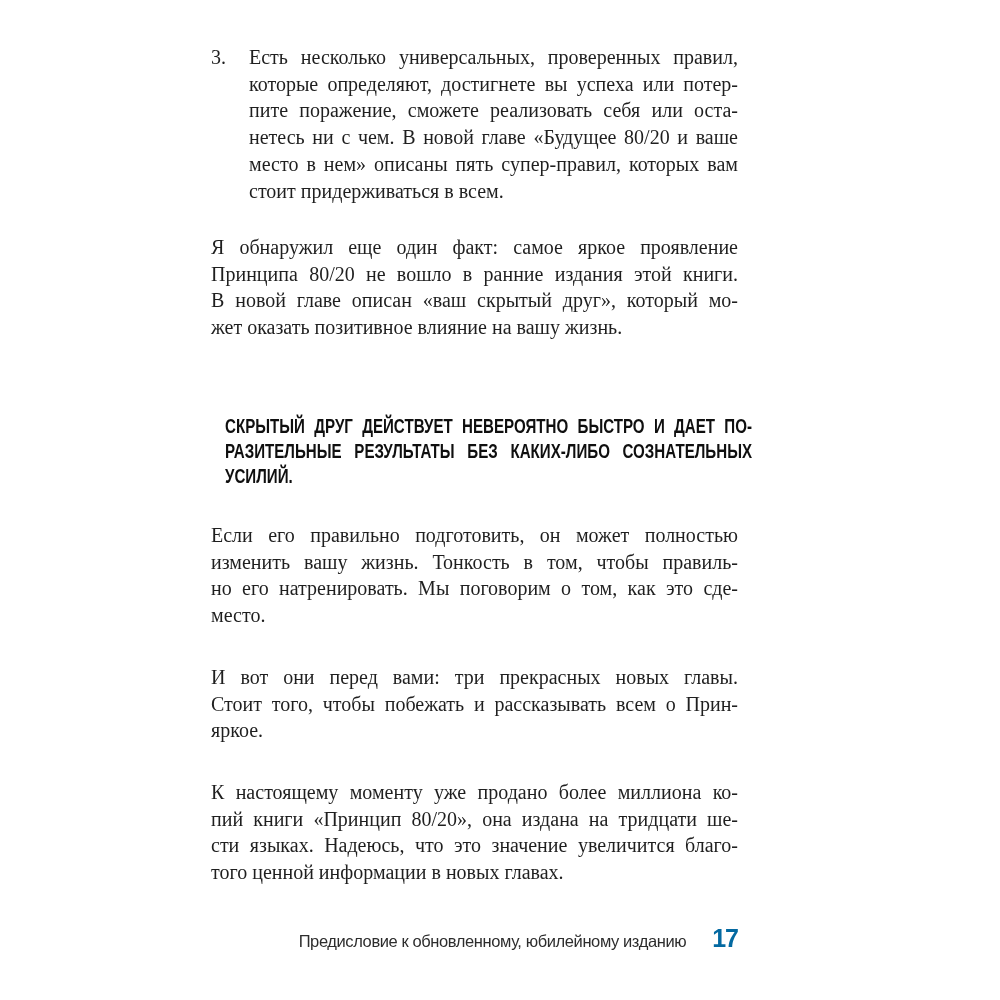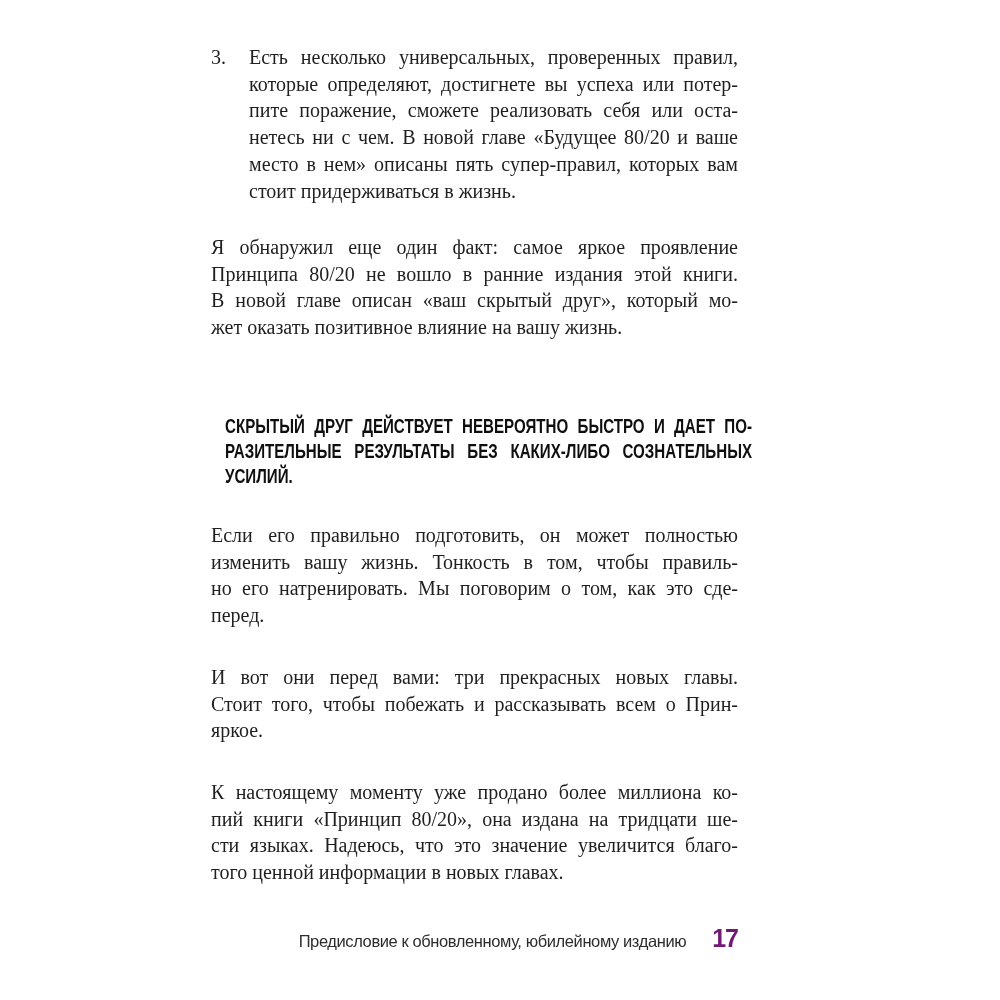--- a/index.html
+++ b/index.html
@@ -72,41 +72,41 @@
     gap: 26px;
   }
   .footer-title {
     color: #2d2d2d;
     font-family: "Liberation Sans", sans-serif;
     font-size: 16.5px;
     letter-spacing: -0.4px;
     text-align: right;
   }
   .page-number {
-    color: #701a75;
+    color: #0369a1;
     font-family: "Liberation Sans", sans-serif;
     font-weight: bold;
     font-size: 25px;
     letter-spacing: -1px;
   }
 </style>
 </head>
 <body>
 
 <div class="page">
 
   <div class="textblock" style="top:44px">
     <span class="list-marker">3.</span>
     <div class="hang">
         <div class="tline">Есть несколько универсальных, проверенных правил,</div>
         <div class="tline">которые определяют, достигнете вы успеха или потер-</div>
         <div class="tline">пите поражение, сможете реализовать себя или оста-</div>
         <div class="tline">нетесь ни с чем. В новой главе «Будущее 80/20 и ваше</div>
         <div class="tline">место в нем» описаны пять супер-правил, которых вам</div>
-        <div class="tline">стоит придерживаться в жизнь.</div>
+        <div class="tline">стоит придерживаться в всем.</div>
       </div>
   </div>
 
   <div class="textblock" style="top:234px">
       <div class="tline">Я обнаружил еще один факт: самое яркое проявление</div>
       <div class="tline">Принципа 80/20 не вошло в ранние издания этой книги.</div>
       <div class="tline">В новой главе описан «ваш скрытый друг», который мо-</div>
       <div class="tline">жет оказать позитивное влияние на вашу жизнь.</div>
     </div>
 
@@ -115,21 +115,21 @@
         <div class="tline">СКРЫТЫЙ ДРУГ ДЕЙСТВУЕТ НЕВЕРОЯТНО БЫСТРО И ДАЕТ ПО-</div>
         <div class="tline">РАЗИТЕЛЬНЫЕ РЕЗУЛЬТАТЫ БЕЗ КАКИХ-ЛИБО СОЗНАТЕЛЬНЫХ</div>
         <div class="tline">УСИЛИЙ.</div>
       </div>
   </div>
 
   <div class="textblock" style="top:522px">
       <div class="tline">Если его правильно подготовить, он может полностью</div>
       <div class="tline">изменить вашу жизнь. Тонкость в том, чтобы правиль-</div>
       <div class="tline">но его натренировать. Мы поговорим о том, как это сде-</div>
-      <div class="tline">перед.</div>
+      <div class="tline">место.</div>
     </div>
 
   <div class="textblock" style="top:664px">
       <div class="tline">И вот они перед вами: три прекрасных новых главы.</div>
       <div class="tline">Стоит того, чтобы побежать и рассказывать всем о Прин-</div>
       <div class="tline">яркое.</div>
     </div>
 
   <div class="textblock" style="top:779px">
       <div class="tline">К настоящему моменту уже продано более миллиона ко-</div>

